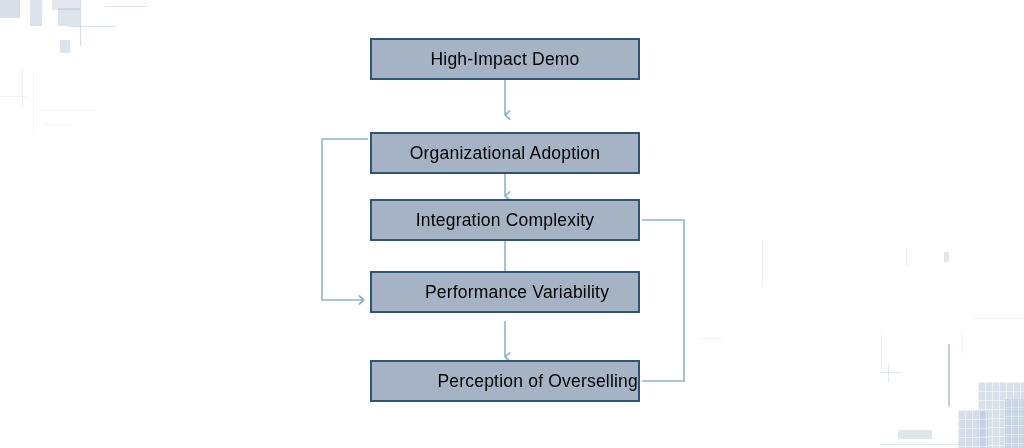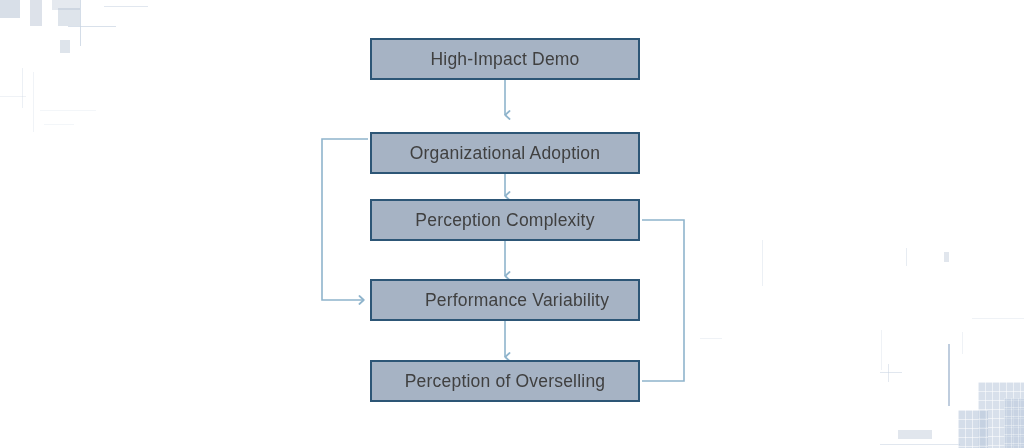--- a/index.html
+++ b/index.html
@@ -62,31 +62,31 @@
     width: 270px;
     height: 42px;
     box-sizing: border-box;
     background: #a6b3c4;
     border: 2px solid #2d5676;
     display: flex;
     align-items: center;
     justify-content: center;
   }
   .node-label {
-    color: #404040;
+    color: #000000;
     font-size: 17.5px;
     font-weight: 400;
     letter-spacing: 0.2px;
     white-space: nowrap;
   }
   #node-0 { top: 38px; }
   #node-1 { top: 132px; }
   #node-2 { top: 199px; }
-  #node-3 { top: 279px; padding-left: 24px; }
-  #node-4 { top: 360px; }
+  #node-3 { top: 271px; padding-left: 24px; }
+  #node-4 { top: 360px; justify-content: flex-end; }
 
   svg.connectors {
     position: absolute;
     left: 0;
     top: 0;
     width: 1024px;
     height: 448px;
     pointer-events: none;
     overflow: visible;
   }
@@ -155,21 +155,21 @@
     </svg>
   </div>
 
   <div class="node" id="node-0">
     <span class="node-label">High-Impact Demo</span>
   </div>
   <div class="node" id="node-1">
     <span class="node-label">Organizational Adoption</span>
   </div>
   <div class="node" id="node-2">
-    <span class="node-label">Perception Complexity</span>
+    <span class="node-label">Integration Complexity</span>
   </div>
   <div class="node" id="node-3">
     <span class="node-label">Performance Variability</span>
   </div>
   <div class="node" id="node-4">
     <span class="node-label">Perception of Overselling</span>
   </div>
 
 </div>
 

